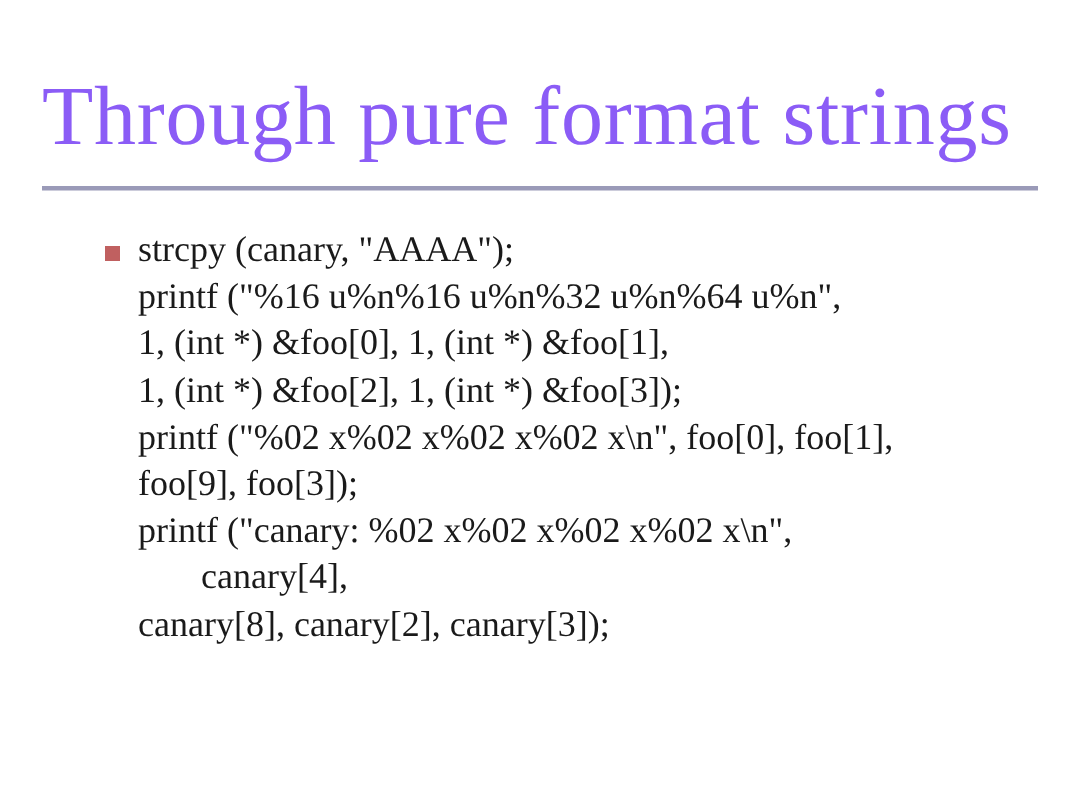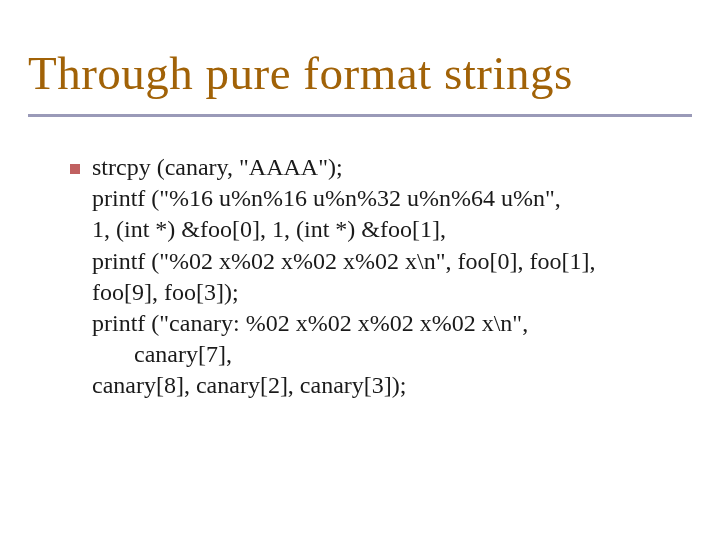--- a/index.html
+++ b/index.html
@@ -18,23 +18,23 @@
     height: 540px;
     box-sizing: border-box;
   }
   .title-wrap {
     position: absolute;
     left: 28px;
     top: 48px;
     right: 28px;
   }
   .title {
-    font-size: 47px;
+    font-size: 56px;
     line-height: 1.1;
-    color: #a16207;
+    color: #8b5cf6;
     letter-spacing: 0.5px;
   }
   .title-rule {
     margin-top: 14px;
     height: 3px;
     background: #9a9ab8;
     width: 100%;
   }
   .body-wrap {
     position: absolute;
@@ -72,21 +72,22 @@
   <div class="title-wrap">
     <div class="title">Through pure format strings</div>
     <div class="title-rule"></div>
   </div>
 
   <div class="body-wrap">
     <div class="bullet-block">
       <p class="code-line">strcpy (canary, "AAAA");</p>
       <p class="code-line">printf ("%16 u%n%16 u%n%32 u%n%64 u%n",</p>
       <p class="code-line">1, (int *) &amp;foo[0], 1, (int *) &amp;foo[1],</p>
+      <p class="code-line">1, (int *) &amp;foo[2], 1, (int *) &amp;foo[3]);</p>
       <p class="code-line">printf ("%02 x%02 x%02 x%02 x\n", foo[0], foo[1],</p>
       <p class="code-line">foo[9], foo[3]);</p>
       <p class="code-line">printf ("canary: %02 x%02 x%02 x%02 x\n",</p>
-      <p class="code-line indent">   canary[7],</p>
+      <p class="code-line indent">   canary[4],</p>
       <p class="code-line">canary[8], canary[2], canary[3]);</p>
     </div>
   </div>
 
 </div>
 
 </body></html>

